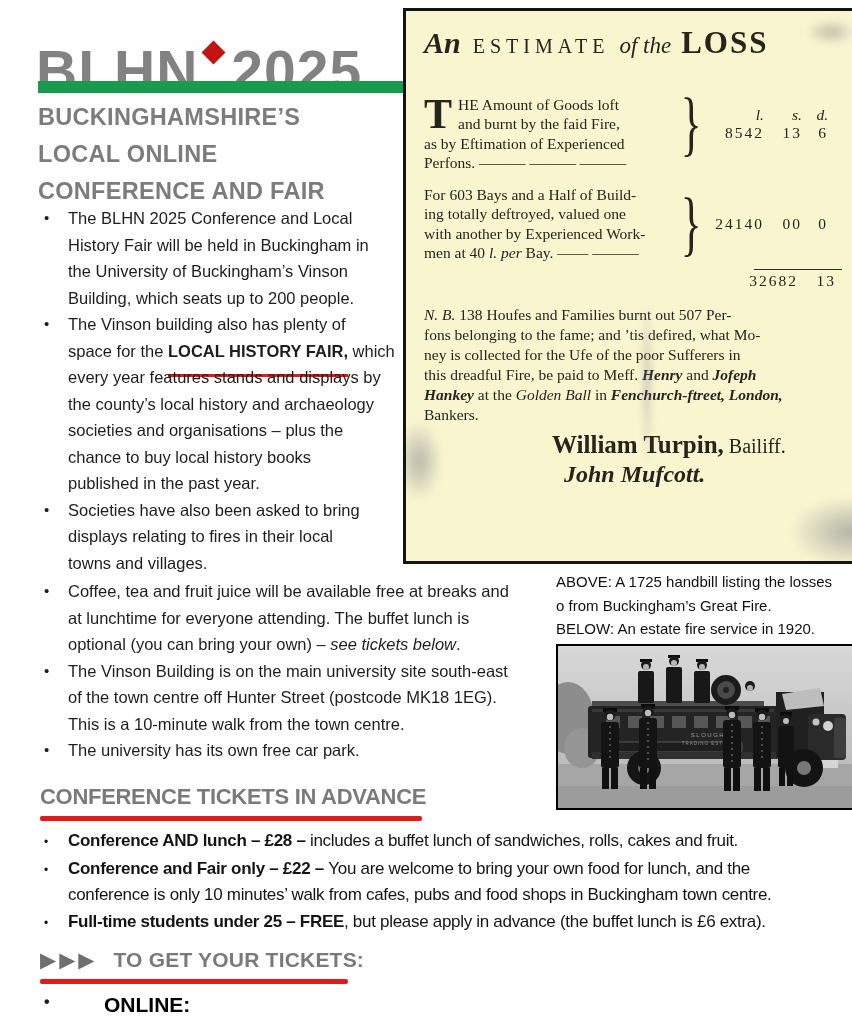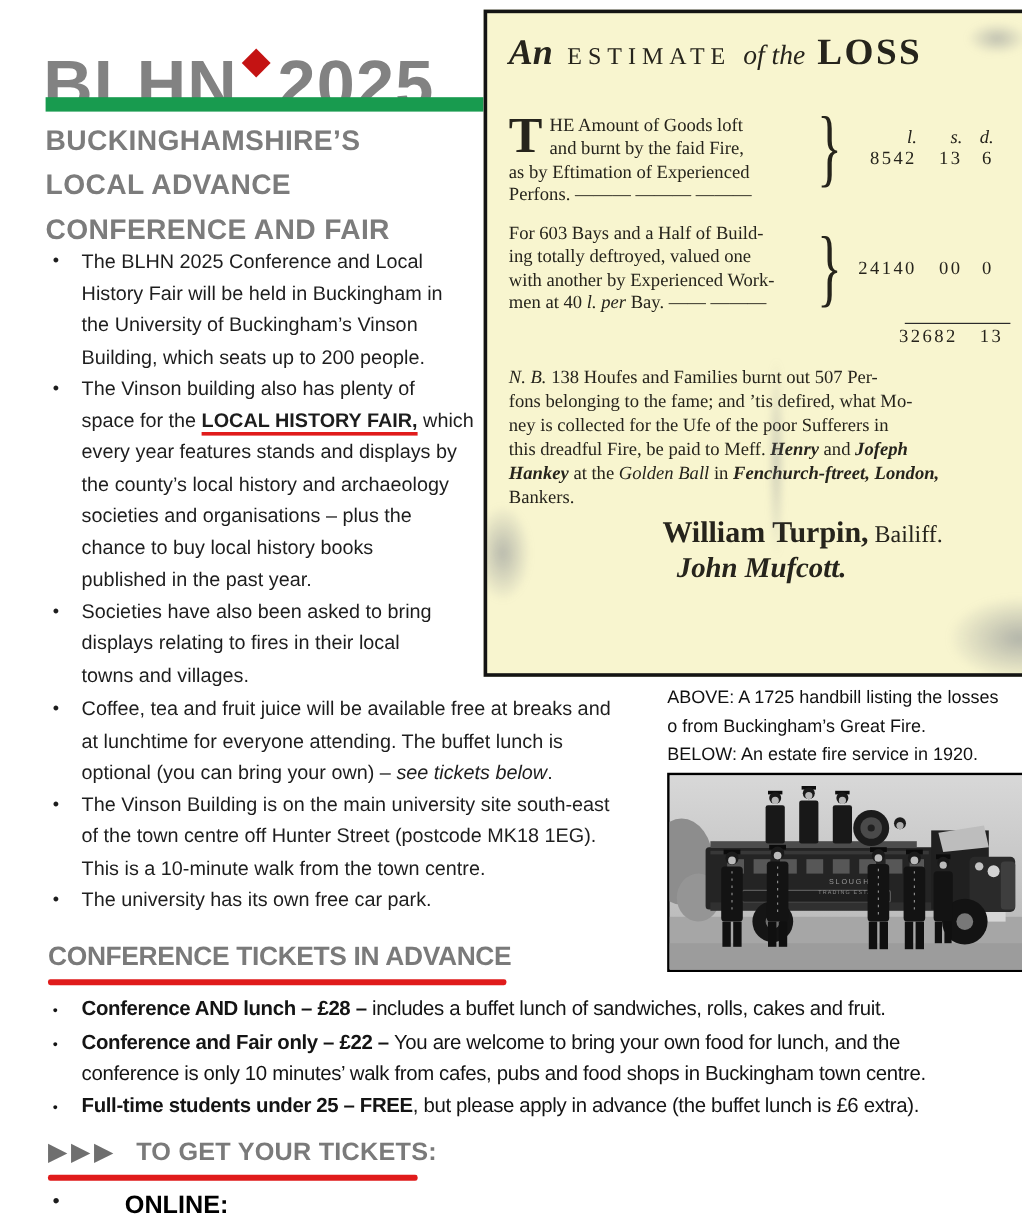--- a/index.html
+++ b/index.html
@@ -22,21 +22,21 @@
   .btext{flex:1;white-space:pre-line;}
   .intro-list{left:36px;top:205px;width:380px;}
   .intro-list li{font-size:16.5px;line-height:26.5px;color:#1d1d1d;}
   .wide-list{left:36px;top:578px;width:540px;}
   .wide-list li{font-size:16.5px;line-height:26.5px;color:#1d1d1d;}
 
   .sg-b{font-weight:bold;}
   .sg-i{font-style:italic;}
   .sg-bi{font-weight:bold;font-style:italic;}
   .sg-r{font-style:normal;}
-  .sg-bu{font-weight:bold;border-bottom:3px solid #e01b1b;padding-bottom:0px;}
+  .sg-bu{font-weight:bold;border-bottom:3px solid #e01b1b;padding-bottom:14px;}
 
   
   .handbill{left:403px;top:8px;width:516px;height:556px;background:#f8f5cf;border:3px solid #141414;
             box-sizing:border-box;padding:14px 18px 8px 18px;font-family:"Liberation Serif","DejaVu Serif",serif;
             color:#26241c;overflow:hidden;}
   .hb-title1{display:flex;align-items:baseline;white-space:nowrap;}
   .hb-an{font-size:30px;font-weight:bold;font-style:italic;margin-right:12px;}
   .hb-estimate{font-size:20px;letter-spacing:5px;margin-right:10px;}
   .hb-ofthe{font-size:23px;font-style:italic;margin-right:10px;}
   .hb-loss{font-size:31px;font-weight:bold;letter-spacing:2px;}
@@ -82,21 +82,21 @@
   .online-label{font-size:21px;font-weight:bold;color:#000;margin-left:36px;}
 </style>
 </head>
 <body>
 
 <div class="page">
 
   <div class="abs blhn-title"><span>BLHN</span><span class="diamond"></span><span>2025</span></div>
   <div class="abs green-bar"></div>
   <div class="abs subtitle">BUCKINGHAMSHIRE’S
-LOCAL ADVANCE
+LOCAL ONLINE
 CONFERENCE AND FAIR</div>
 
   <ul class="abs blist intro-list">
     <li>
         <span class="bmark">•</span>
         <span class="btext"><span>The BLHN 2025 Conference and Local
 History Fair will be held in Buckingham in
 the University of Buckingham’s Vinson
 Building, which seats up to 200 people.</span></span>
       </li>

